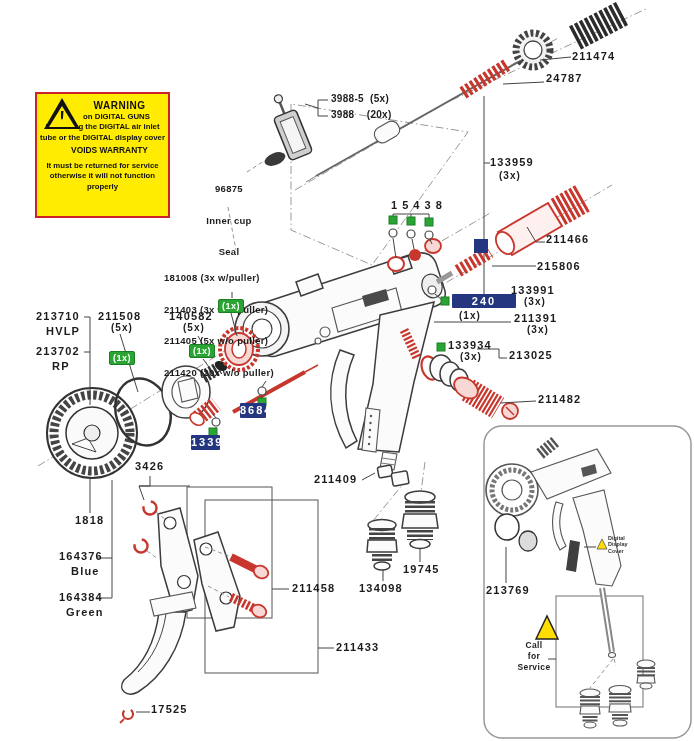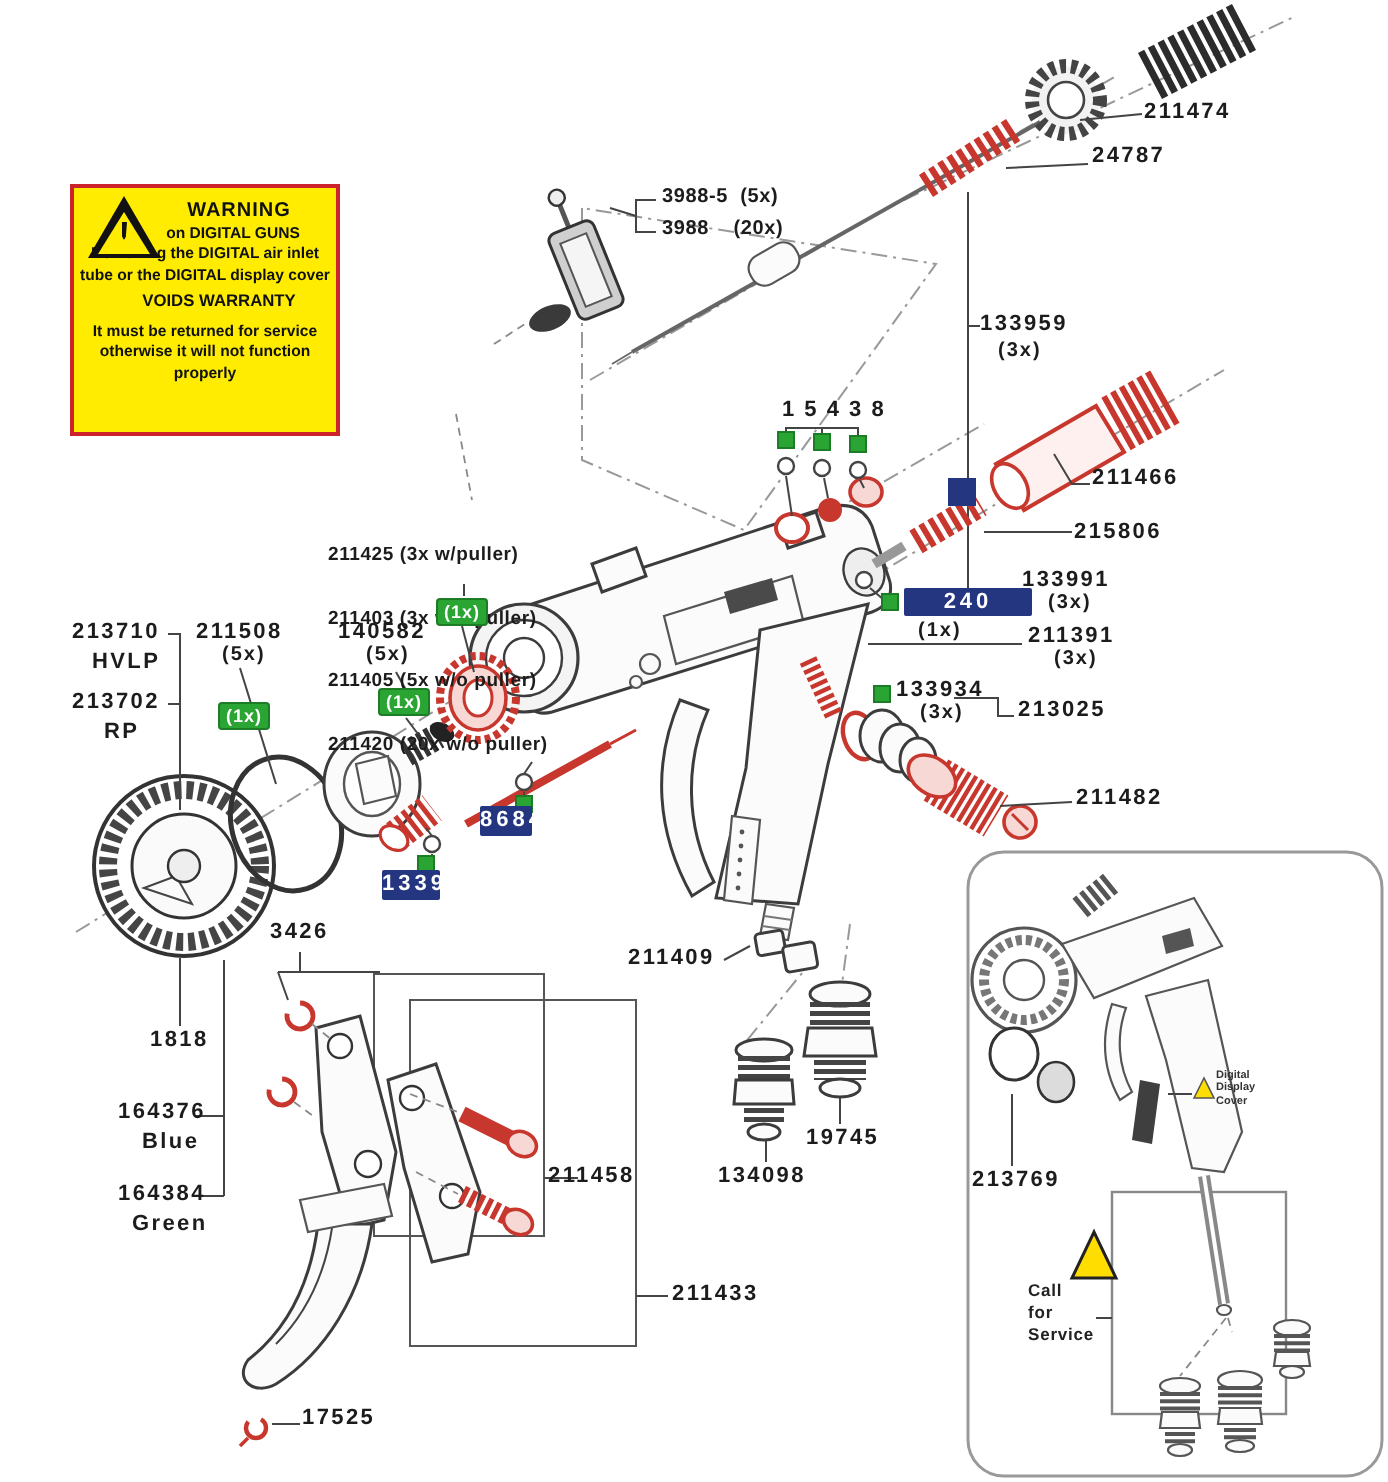--- a/index.html
+++ b/index.html
@@ -25,21 +25,21 @@
   .tri{position:absolute;left:7px;top:4px;width:36px;height:31px;background:#111;
        clip-path:polygon(50% 0,100% 100%,0 100%);}
   .tri .in{position:absolute;left:5px;top:8px;width:26px;height:21px;background:#ffec00;
        clip-path:polygon(50% 0,100% 100%,0 100%);}
   .tri .bang{position:absolute;left:16.5px;top:13px;width:3px;height:11px;background:#111;
        clip-path:polygon(0 0,100% 0,80% 70%,65% 70%,65% 78%,35% 78%,35% 70%,20% 70%,0 0);}
   
   .tiny{position:absolute;z-index:2;font:bold 5.5px "Liberation Sans",sans-serif;color:#333;
         line-height:6.3px;letter-spacing:0;}
   .call{position:absolute;z-index:2;font:600 8.5px "Liberation Sans",sans-serif;color:#222;
-        line-height:11px;letter-spacing:.4px;}
+        line-height:11px;text-align:center;letter-spacing:.4px;}
   
   .ln{stroke:#444;stroke-width:1;fill:none;}
   .axis{stroke:#999;stroke-width:1;fill:none;stroke-dasharray:8 3 1.5 3;}
   .dsh{stroke:#888;stroke-width:.9;fill:none;stroke-dasharray:4 3;}
   .part{fill:#fbfbfb;stroke:#3c3c3c;stroke-width:1.5;}
   .partthin{fill:#fbfbfb;stroke:#555;stroke-width:1.1;}
   .redfill{fill:#f7d8d4;stroke:#c8372d;stroke-width:1.8;}
   .redln{stroke:#c8372d;fill:none;}
 </style>
 </head>
@@ -315,25 +315,30 @@
   <div>otherwise it will not function</div>
   <div>properly</div>
 </div>
 
 <div class="lbl" style="left:572px;top:50px">211474</div>
 <div class="lbl" style="left:546px;top:72px">24787</div>
 <div class="lbl sm" style="left:331px;top:94px;font-size:10px">3988-5  (5x)</div>
 <div class="lbl sm" style="left:331px;top:110px;font-size:10px">3988    (20x)</div>
 <div class="lbl" style="left:490px;top:156px">133959</div>
 <div class="lbl qty" style="left:499px;top:170px">(3x)</div>
+<div class="lbl sm" style="left:196px;top:163px;width:66px;text-align:center">
+  <div>96875</div>
+  <div>Inner cup</div>
+  <div>Seal</div>
+</div>
 <div class="lbl" style="left:391px;top:199px;letter-spacing:1px">1 5 4 3 8</div>
 <div class="lbl" style="left:546px;top:233px">211466</div>
 <div class="lbl" style="left:537px;top:260px">215806</div>
 <div class="lbl sm" style="left:164px;top:252px">
-  <div>211425 (3x w/puller)</div>
+  <div>181008 (3x w/puller)</div>
   <div>211403 (3x w/o puller)</div>
   <div>211405 (5x w/o puller)</div>
   <div>211420 (20x w/o puller)</div>
 </div>
 <div class="lbl" style="left:511px;top:284px">133991</div>
 <div class="lbl qty" style="left:524px;top:296px">(3x)</div>
 <div class="kitbox" style="left:452px;top:294px;width:64px;height:14px;line-height:14px">240</div>
 <div class="lbl qty" style="left:459px;top:310px">(1x)</div>
 <div class="lbl" style="left:514px;top:312px">211391</div>
 <div class="lbl qty" style="left:527px;top:324px">(3x)</div>
@@ -353,21 +358,21 @@
 <div class="kitbox" style="left:191px;top:435px;width:29px;height:15px;line-height:15px">133942</div>
 <div class="lbl" style="left:135px;top:460px">3426</div>
 <div class="lbl" style="left:314px;top:473px">211409</div>
 <div class="lbl" style="left:75px;top:514px">1818</div>
 <div class="lbl" style="left:59px;top:550px">164376</div>
 <div class="lbl" style="left:71px;top:565px">Blue</div>
 <div class="lbl" style="left:59px;top:591px">164384</div>
 <div class="lbl" style="left:66px;top:606px">Green</div>
 <div class="lbl" style="left:403px;top:563px">19745</div>
 <div class="lbl" style="left:359px;top:582px">134098</div>
-<div class="lbl" style="left:274px;top:582px">211458</div>
+<div class="lbl" style="left:292px;top:582px">211458</div>
 <div class="lbl" style="left:336px;top:641px">211433</div>
 <div class="lbl" style="left:151px;top:703px">17525</div>
 <div class="lbl" style="left:486px;top:584px">213769</div>
 
 <div class="badge" style="left:218px;top:299px">(1x)</div>
 <div class="badge" style="left:189px;top:344px">(1x)</div>
 <div class="badge" style="left:109px;top:351px">(1x)</div>
 
 <div class="tiny" style="left:608px;top:535px">
   <div>Digital</div>

